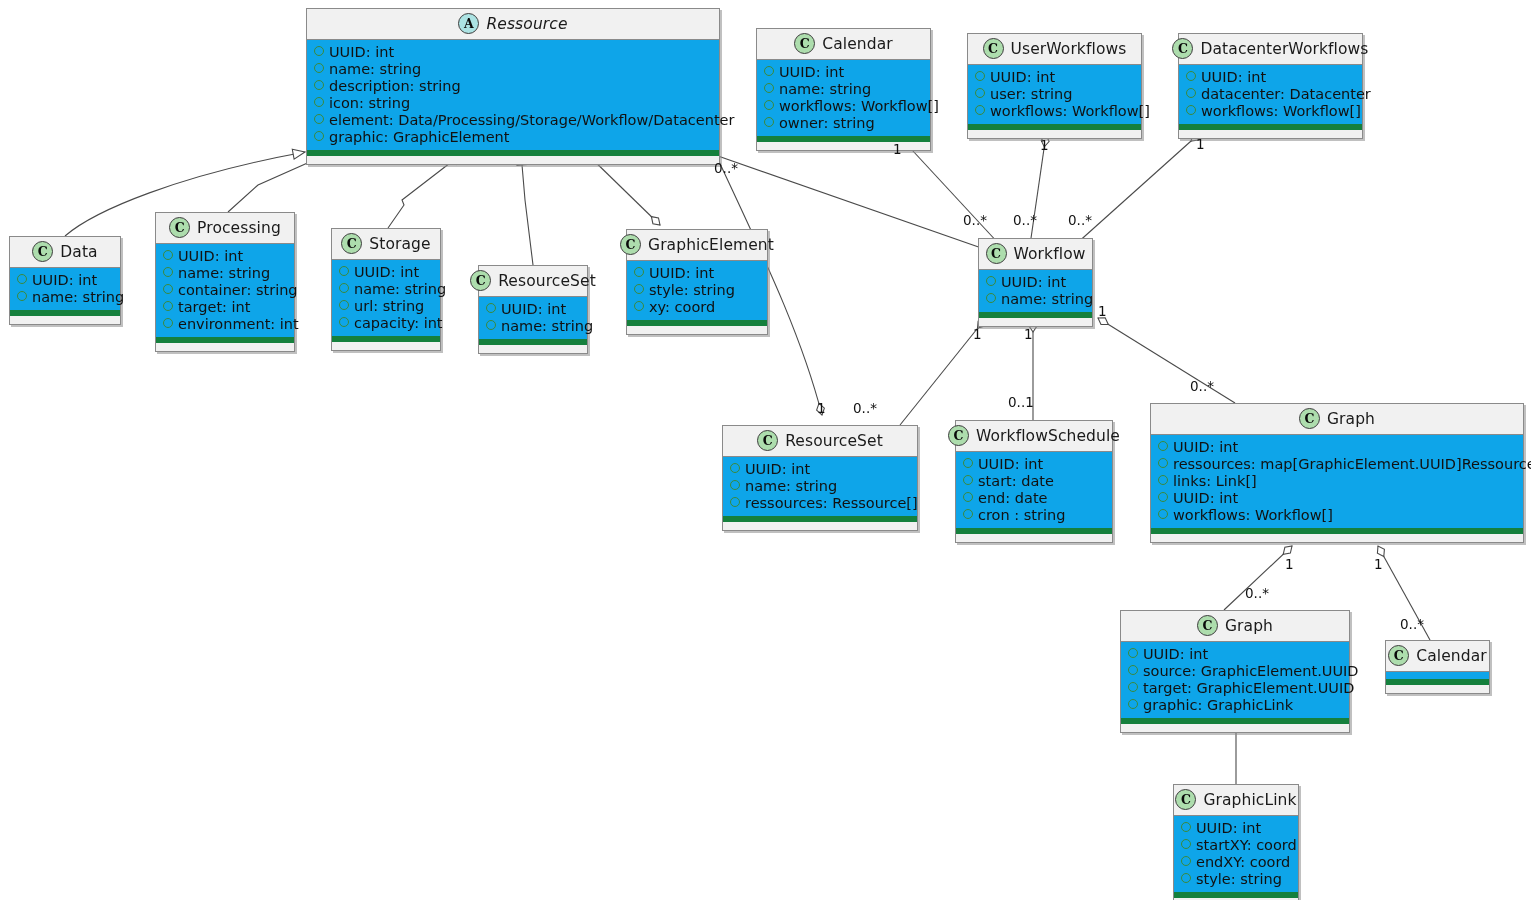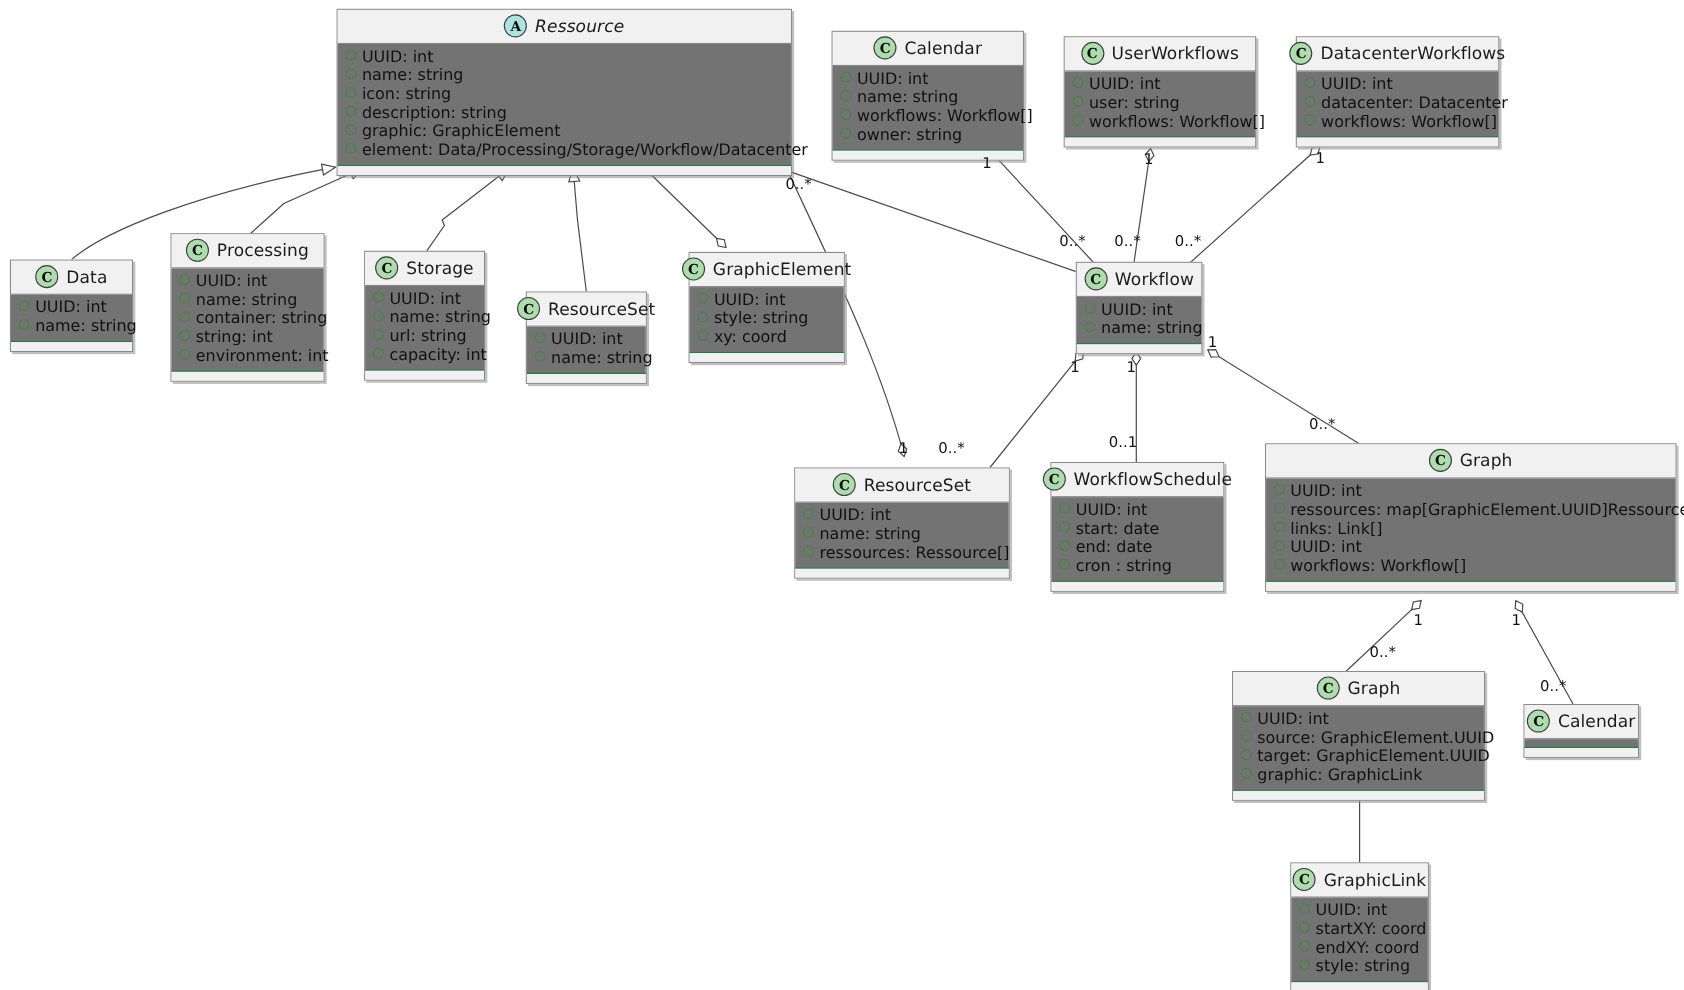--- a/index.html
+++ b/index.html
@@ -65,22 +65,22 @@
     text-align: center;
     flex: 0 0 auto;
     font-family: "DejaVu Serif", serif;
   }
   .stereo.abs {
     background: #add1e5;
     background: #ace3e3;
   }
   .uml-attrs {
     padding: 4px 6px 4px 7px;
-    border-bottom: 1px solid #15803d;
-    background: #737373;
+    border-bottom: 6px solid #15803d;
+    background: #0ea5e9;
   }
   .uml-attrs.empty {
     height: 7px;
     padding: 0;
   }
   .uml-ops {
     height: 8px;
     background: #f1f1f1;
   }
   .attr {
@@ -166,34 +166,34 @@
       <div class="attr">
           <span class="vis"></span>
           <span>UUID: int</span>
         </div>
       <div class="attr">
           <span class="vis"></span>
           <span>name: string</span>
         </div>
       <div class="attr">
           <span class="vis"></span>
+          <span>description: string</span>
+        </div>
+      <div class="attr">
+          <span class="vis"></span>
           <span>icon: string</span>
         </div>
       <div class="attr">
           <span class="vis"></span>
-          <span>description: string</span>
+          <span>element: Data/Processing/Storage/Workflow/Datacenter</span>
         </div>
       <div class="attr">
           <span class="vis"></span>
           <span>graphic: GraphicElement</span>
         </div>
-      <div class="attr">
-          <span class="vis"></span>
-          <span>element: Data/Processing/Storage/Workflow/Datacenter</span>
-        </div>
     </div>
     <div class="uml-ops"></div>
   </div>
 
   <div class="uml-class" style="left:756px; top:28px; width:175px;">
     <div class="uml-header">
       <span class="stereo">C</span>
       <span class="cname">Calendar</span>
     </div>
     <div class="uml-attrs">
@@ -292,21 +292,21 @@
       <div class="attr">
           <span class="vis"></span>
           <span>name: string</span>
         </div>
       <div class="attr">
           <span class="vis"></span>
           <span>container: string</span>
         </div>
       <div class="attr">
           <span class="vis"></span>
-          <span>string: int</span>
+          <span>target: int</span>
         </div>
       <div class="attr">
           <span class="vis"></span>
           <span>environment: int</span>
         </div>
     </div>
     <div class="uml-ops"></div>
   </div>
 
   <div class="uml-class" style="left:331px; top:228px; width:110px;">

